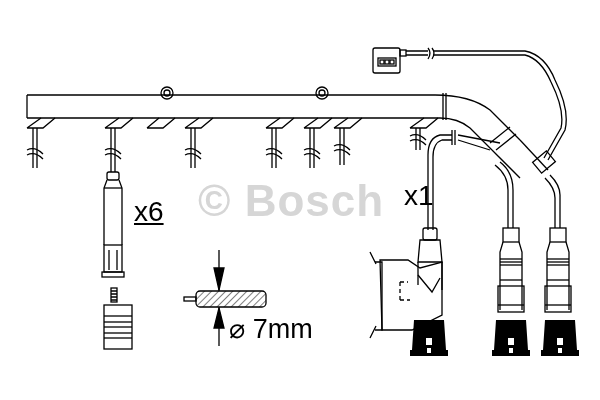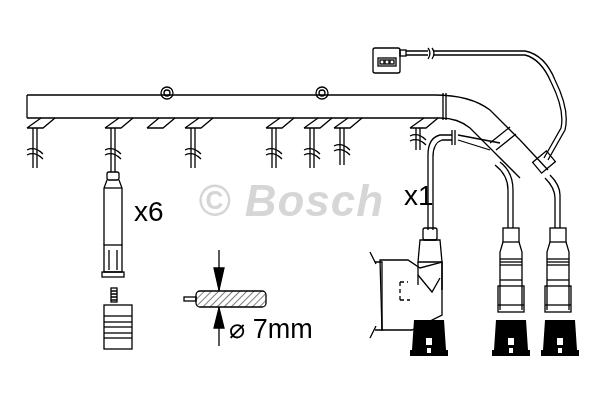--- a/index.html
+++ b/index.html
@@ -1,19 +1,19 @@
 <!DOCTYPE html>
 <html><head>
 <meta charset="utf-8">
 <style>
   html, body { margin: 0; padding: 0; background: #ffffff; }
   body { width: 600px; height: 400px; overflow: hidden; position: relative; font-family: "Liberation Sans", sans-serif; }
   #diagram { position: absolute; left: 0; top: 0; width: 600px; height: 400px; }
   .lbl { position: absolute; color: #000; font-family: "Liberation Sans", sans-serif; }
-  .watermark { position: absolute; left: 198px; top: 176px; font-size: 44px; font-weight: bold; color: #d6d6d6; letter-spacing: 1px; font-family: "Liberation Sans", sans-serif; font-style: italic; }
+  .watermark { position: absolute; left: 198px; top: 176px; font-size: 44px; font-weight: bold; color: #d6d6d6; letter-spacing: 1px; font-family: "Liberation Sans", sans-serif; }
   .qty { font-size: 28px; }
   .dim { font-size: 27px; text-align: center; }
 </style>
 </head>
 <body>
 
 <svg id="diagram" viewBox="0 0 600 400" xmlns="http://www.w3.org/2000/svg" fill="none" stroke="#000" stroke-width="1.3">
 
   <g>
     <path d="M27 95 L435 95 Q470 95 490 110 L520 140"></path>
@@ -196,15 +196,15 @@
     </g>
     <g transform="translate(541,320)">
       <path d="M4 0 L34 0 L36 30 L38 30 L38 36 L0 36 L0 30 L2 30 Z" fill="#000"></path>
       <rect x="16" y="18" width="6" height="7" fill="#fff"></rect>
         <rect x="17" y="28" width="4" height="5" fill="#fff"></rect>
     </g>
   </g>
 </svg>
 
 <div class="watermark">© Bosch</div>
-<div class="lbl qty" style="left:134px; top:196px;">x6</div>
+<div class="lbl qty" style="left:134px; top:196px;text-decoration:underline;">x6</div>
 <div class="lbl qty" style="left:404px; top:180px;">x1</div>
 <div class="lbl dim" style="left:229px; top:313px;">⌀ 7mm</div>
 
 </body></html>

